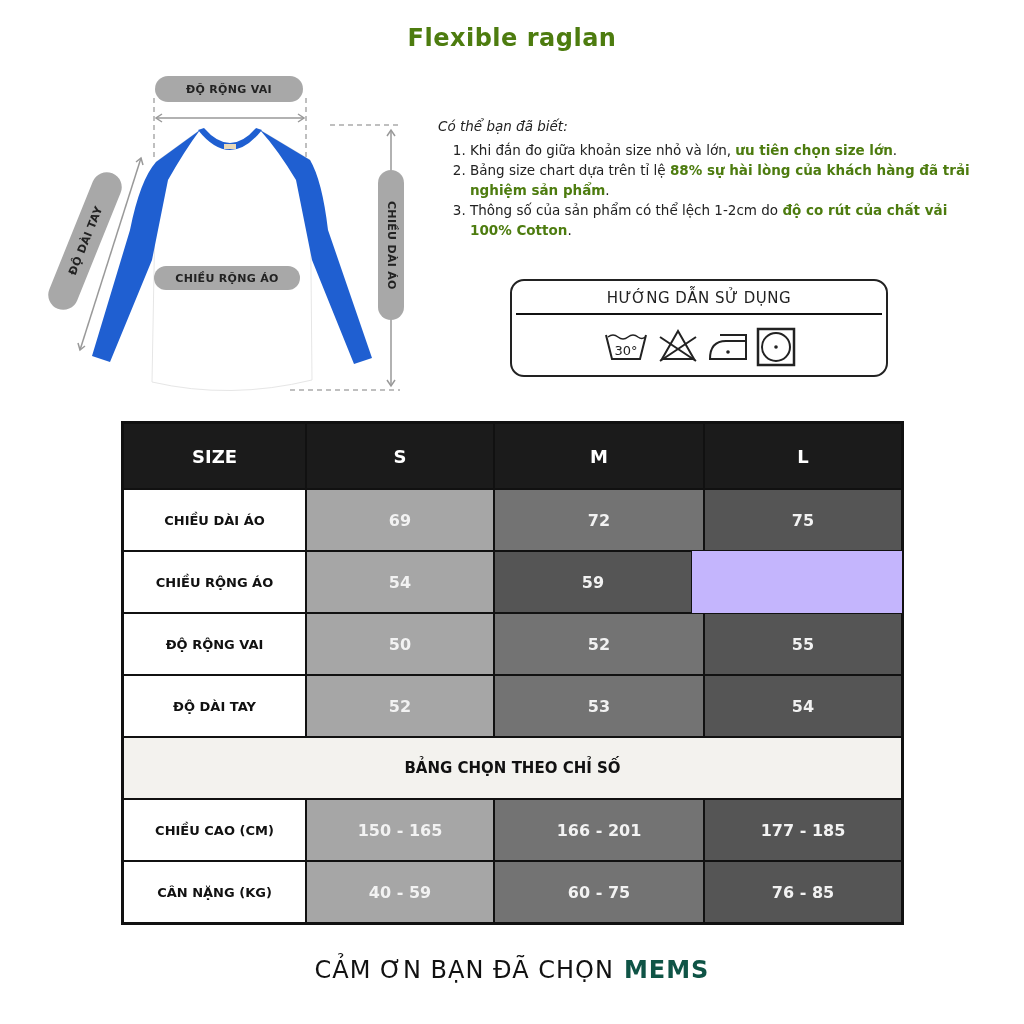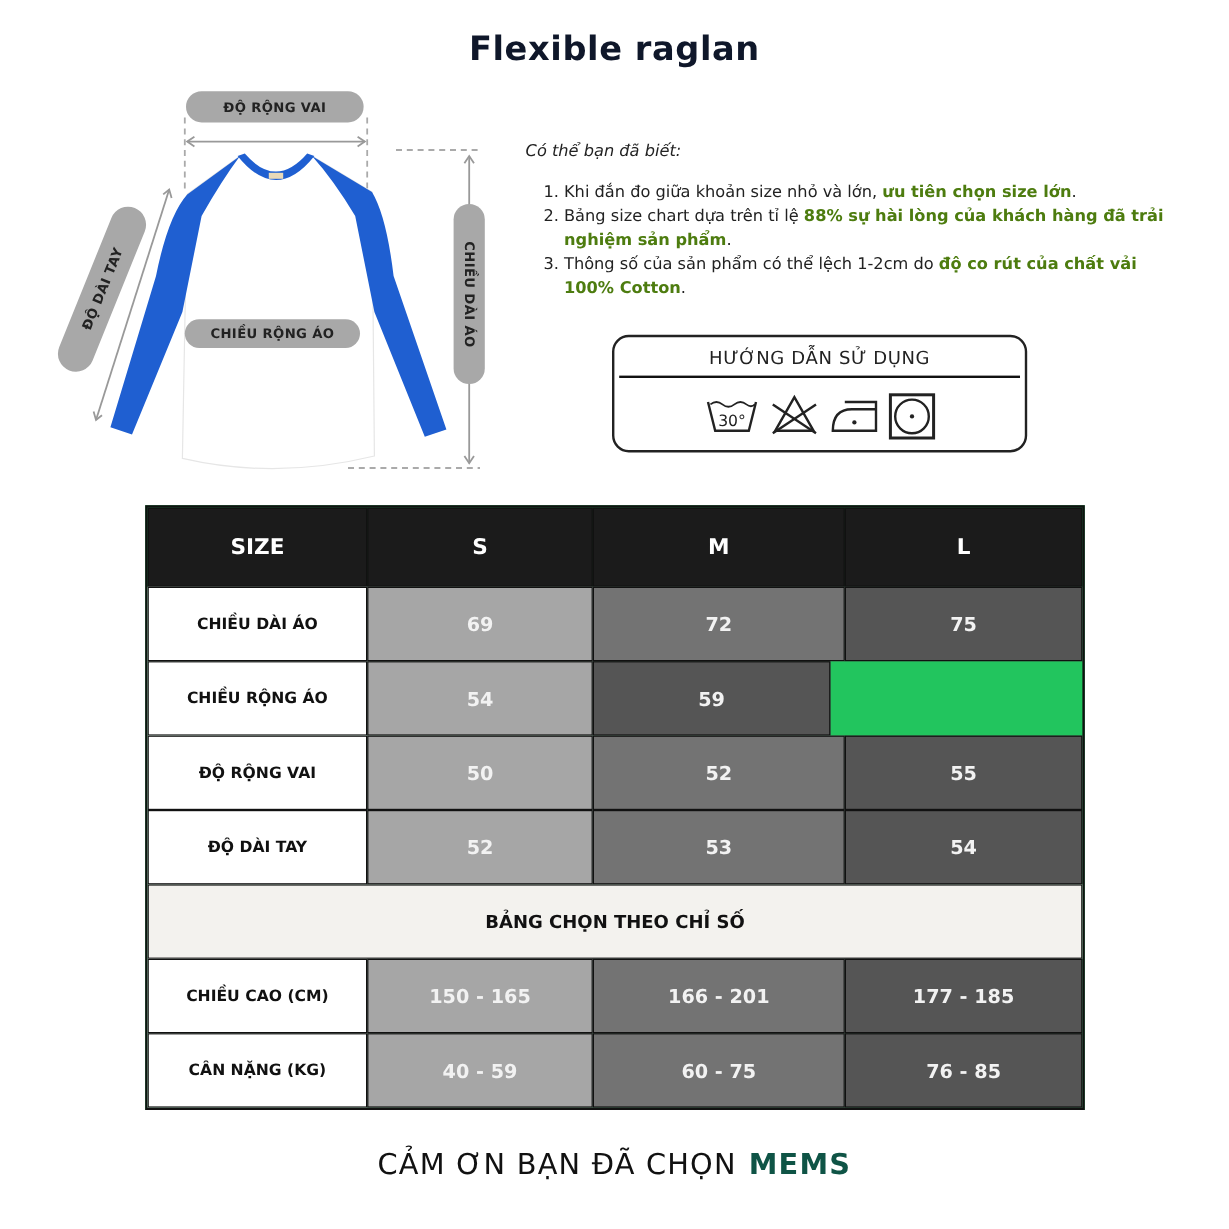--- a/index.html
+++ b/index.html
@@ -1,35 +1,35 @@
 <!DOCTYPE html>
 <html><head>
 <meta charset="utf-8">
 <style>
   html,body{margin:0;padding:0;background:#fff;}
   body{width:1024px;height:1024px;position:relative;overflow:hidden;font-family:"DejaVu Sans","Liberation Sans",sans-serif;color:#1a1a1a;}
-  .title{position:absolute;left:0;top:24px;width:1024px;text-align:center;font-size:28px;font-weight:bold;letter-spacing:0.5px;color:#0f172a;}
+  .title{position:absolute;left:0;top:24px;width:1024px;text-align:center;font-size:24px;font-weight:bold;letter-spacing:0.5px;color:#4d7c0f;}
   
   .diagram{position:absolute;left:60px;top:70px;width:360px;height:330px;}
   .pill{position:absolute;background:#a8a8a8;border-radius:999px;display:flex;align-items:center;justify-content:center;font-size:11px;font-weight:bold;color:#222;letter-spacing:0.3px;}
   .pill.vert{writing-mode:vertical-rl;}
   
   .notes{position:absolute;left:438px;top:118px;width:540px;font-size:13.5px;color:#222;}
-  .notes .intro{font-style:italic;margin-bottom:16px;}
+  .notes .intro{font-style:italic;margin-bottom:6px;}
   .notes ol{margin:0;padding-left:32px;}
   .notes li{line-height:20px;}
   .notes b{font-weight:bold;color:#4d7c0f;}
   
-  .care{position:absolute;left:510px;top:279px;width:346px;height:98px;border:2px solid #222;border-radius:14px;box-sizing:border-box;}
+  .care{position:absolute;left:510px;top:279px;width:378px;height:98px;border:2px solid #222;border-radius:14px;box-sizing:border-box;}
   .care .hdr{text-align:center;font-size:15px;margin-top:8px;letter-spacing:0.5px;color:#222;}
   .care .rule{position:absolute;left:4px;right:4px;top:32px;height:2px;background:#111;}
   .care .icons{position:absolute;left:0;right:0;top:46px;display:flex;justify-content:center;gap:6px;}
   .care svg{display:block;}
   
-  .table{position:absolute;left:121px;top:421px;width:783px;border:2px solid #111;background:#22c55e;box-sizing:border-box;}
+  .table{position:absolute;left:121px;top:421px;width:783px;border:2px solid #111;background:#c4b5fd;box-sizing:border-box;}
   .row{display:flex;}
   .cell{display:flex;align-items:center;justify-content:center;box-sizing:border-box;border:1px solid #111;font-weight:bold;}
   .c0{width:183px;}.c1{width:188px;}.c2{width:210px;}.c3{width:198px;}
   .head .cell{background:#1b1b1b;color:#fff;height:66px;font-size:18px;}
   .data .cell{height:62px;font-size:16px;color:#f2f2f2;}
   .data .c0{background:#fff;color:#111;font-size:13px;}
   .data .c1{background:#a6a6a6;}
   .data .c2{background:#737373;}
   .data .c3{background:#555555;}
   .section .cell{width:779px;height:62px;background:#f3f2ee;color:#111;font-size:15px;}

